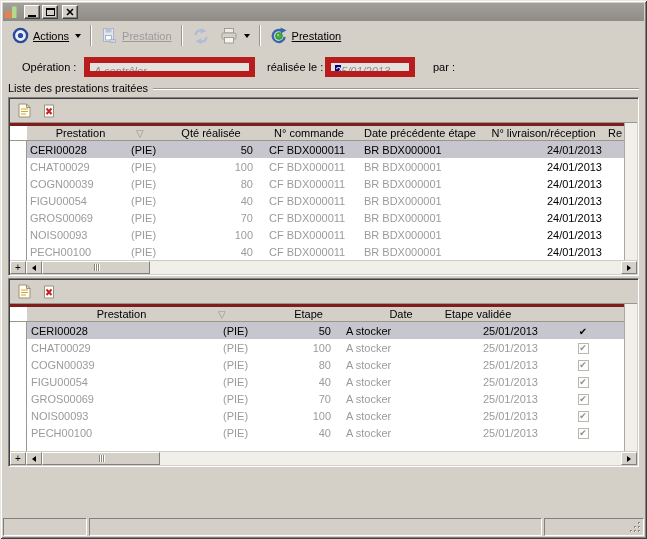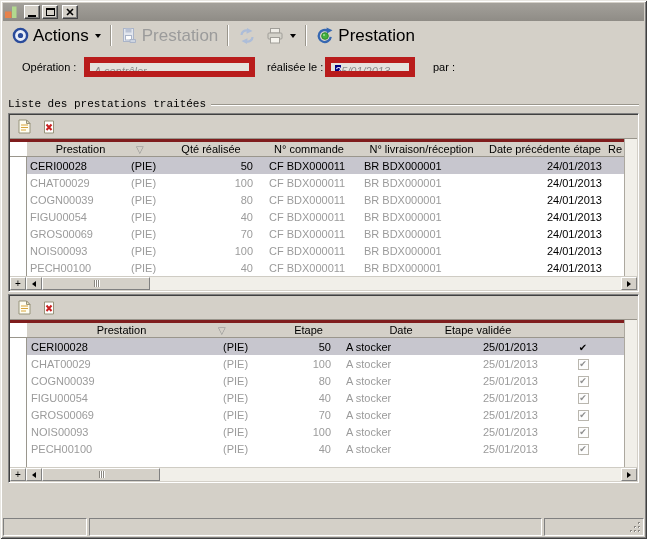--- a/index.html
+++ b/index.html
@@ -27,21 +27,21 @@
     box-shadow: inset -1px -1px 0 #808080;
     display:flex; align-items:center; justify-content:center;
   }
   .win-btn.close { margin-left:4px; }
   .glyph-min { width:8px; height:2px; background:#000; margin-top:7px; }
   .glyph-max { width:9px; height:8px; border:1px solid #000; border-top:2px solid #000; }
 
   
   .toolbar { height:29px; display:flex; align-items:center; padding:0 4px; flex:none; }
   .tb-btn { display:flex; align-items:center; gap:4px; padding:2px 5px; height:24px; }
-  .tb-label { font-size:17px; }
+  .tb-label { font-size:11px;text-decoration:underline; }
   .tb-label.disabled { color:#9b9b9b; }
   .tb-sep { width:2px; height:21px; margin:0 4px;
     border-left:1px solid #9a968c; border-right:1px solid #fff; }
   .caret-down { width:0; height:0; border-left:3px solid transparent;
     border-right:3px solid transparent; border-top:4px solid #000; margin-left:2px; }
 
   
   .content { flex:1; padding:0 5px; display:flex; flex-direction:column; overflow:hidden; }
   .group-line { display:flex; align-items:center; height:14px; flex:none; }
   .group-line .gl-label { padding-right:5px; white-space:nowrap; }
@@ -209,21 +209,21 @@
       <div class="fld" style="width:171px;">
         <span>A contrôler</span>
       </div>
       <span class="fld-label" style="margin-left:12px; width:58px;">réalisée le :</span>
       <div class="fld" style="width:90px;">
         <span class="sel-char">2</span><span>5/01/2013</span>
       </div>
       <span class="fld-label" style="margin-left:18px; width:28px;">par :</span>
     </div>
 
-    <div class="group-line" style="margin-top:16px;font-family:Liberation Mono, monospace;">
+    <div class="group-line" style="margin-top:0;">
       <span class="gl-label">Liste des prestations traitées</span>
       <span class="gl-rule"></span>
     </div>
 
     <div class="panel" style="margin-top:2px;" id="grid1">
       <div class="mini-toolbar">
         <div class="mini-btn">
           <svg width="13" height="15" viewBox="0 0 13 15">
             <path d="M1 1 h7.5 l3.5 3.5 V14 H1 Z" fill="#fffef2" stroke="#98947a"></path>
             <path d="M8.5 1 l3.5 3.5 h-3.5 Z" fill="#ece7c6" stroke="#98947a"></path>
@@ -240,22 +240,22 @@
         </div>
       </div>
       <div class="grid-wrap">
         <div class="grid-main">
           <div class="grid-header">
             <span class="hcell col-sel"><span class="selector-tri"></span></span>
             <span class="hcell col-code">Prestation</span>
             <span class="hcell col-unit"></span>
             <span class="hcell col-qty" style="text-align:center;">Qté réalisée</span>
             <span class="hcell col-cmd" style="text-align:center; padding-left:0;">N° commande</span>
+            <span class="hcell col-date" style="text-align:center; padding-right:0;">Date précédente étape</span>
             <span class="hcell col-liv" style="text-align:center; padding-left:0;">N° livraison/réception</span>
-            <span class="hcell col-date" style="text-align:center; padding-right:0;">Date précédente étape</span>
             <span class="hcell col-re">Re</span>
             <span class="sort-tri">▽</span>
           </div>
           <div class="grid-body">
             <span class="sel-line"></span>
           <div class="grid-row selected">
                 <span class="cell col-sel"></span>
                 <span class="cell col-code">CERI00028</span>
                 <span class="cell col-unit">(PIE)</span>
                 <span class="cell col-qty">50</span>

